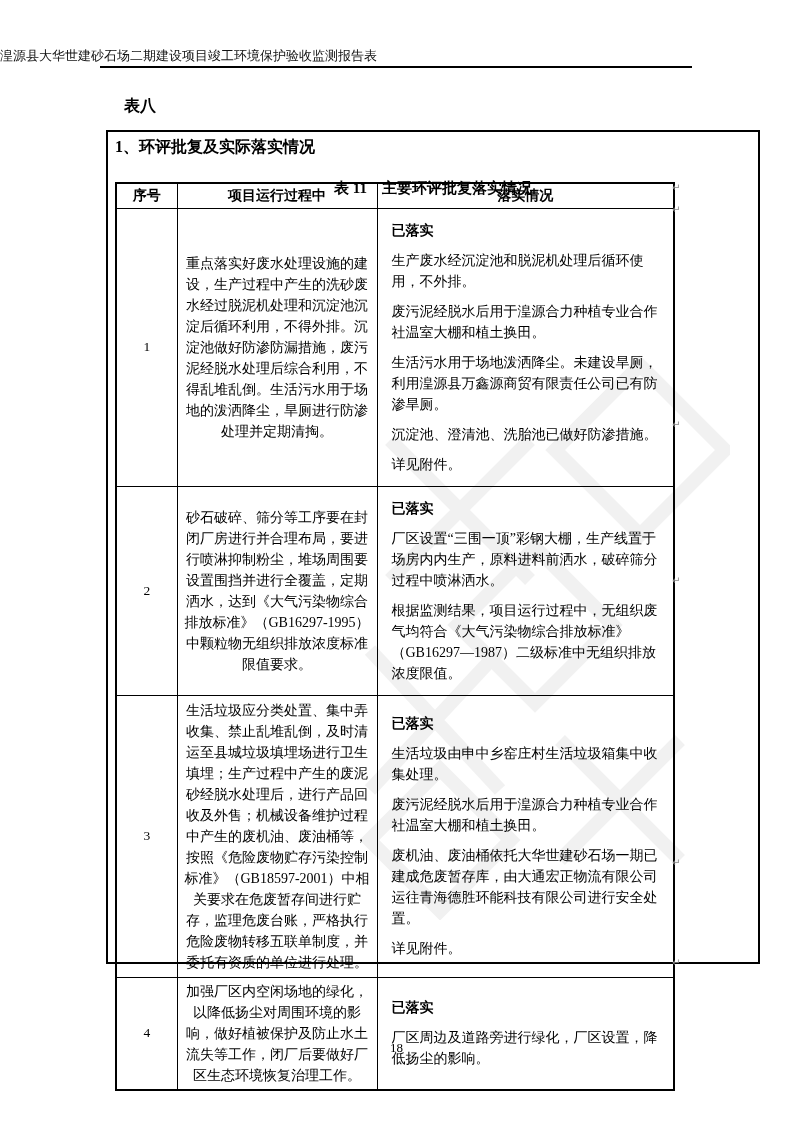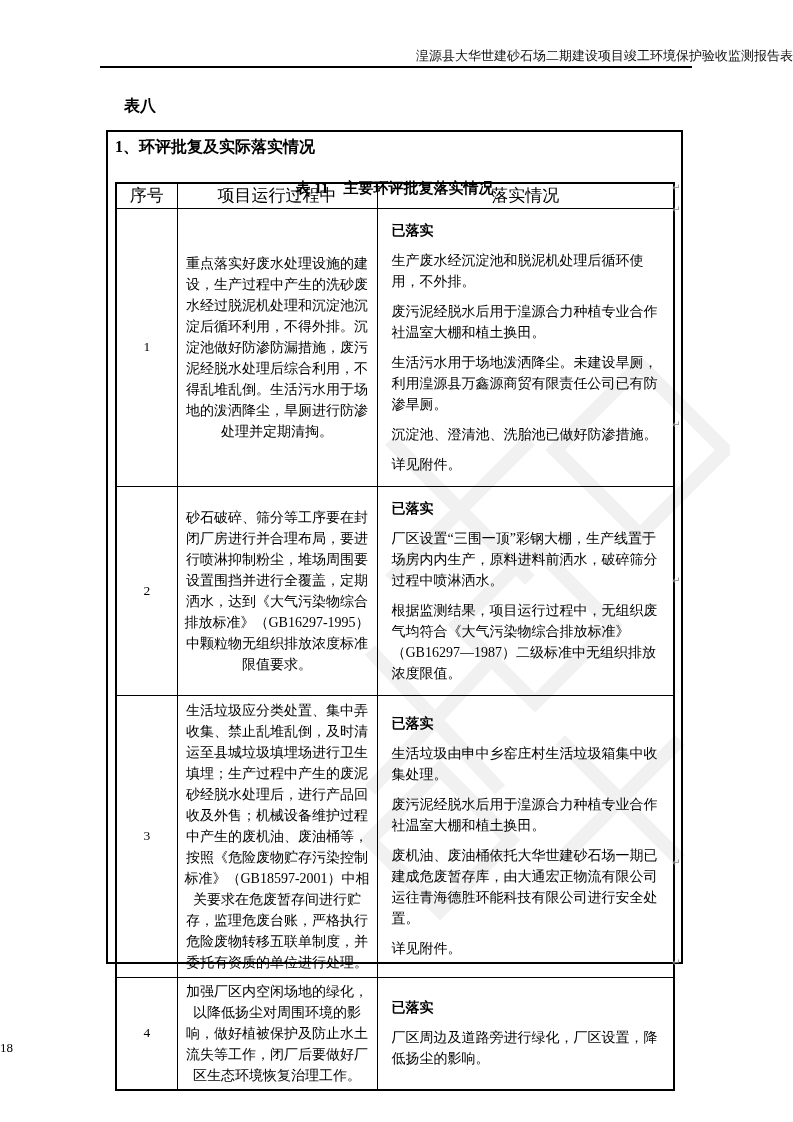--- a/index.html
+++ b/index.html
@@ -5,55 +5,55 @@
   * { margin:0; padding:0; box-sizing:border-box; }
   html,body { background:#ffffff; }
   .page {
     position:relative; width:793px; height:1122px; margin:0 auto;
     background:#ffffff; overflow:hidden; color:#000;
     font-family:"Liberation Serif","DejaVu Serif",serif;
   }
   
   .running-head {
     position:absolute; top:47px; left:0; width:793px;
-    text-align:right; font-size:13px; color:#111; letter-spacing:0px;
+    text-align:left; font-size:13px; color:#111; letter-spacing:0px;
   }
   .head-rule {
     position:absolute; top:66px; left:100px; width:592px;
     border-top:2px solid #000; height:0;
   }
   
   .sheet-label {
     position:absolute; top:96px; left:124px;
     font-size:16px; font-weight:bold;
   }
   
   .outer-box {
-    position:absolute; left:106px; top:130px; width:577px; height:834px;
+    position:absolute; left:106px; top:130px; width:654px; height:834px;
     border:2px solid #000;
   }
   .section-title {
     margin:3px 0 0 7px; font-size:16px; font-weight:bold; line-height:24px;
   }
   .table-caption {
     text-align:center; font-size:15px; font-weight:bold; line-height:22px;
     margin-top:18px;
   }
   
   table.approval {
     position:absolute; left:7px; top:50px; width:558px;
     border-collapse:collapse; table-layout:fixed;
     border:2px solid #000;
     font-size:14px;
   }
   table.approval th, table.approval td {
     border:1px solid #000; overflow:hidden;
   }
   table.approval th {
-    font-size:17px; font-weight:normal; height:25px;
+    font-size:14px; font-weight:bold; height:25px;
   }
   col.c1 { width:61px; }
   col.c2 { width:200px; }
   col.c3 { width:297px; }
   td.c-no {
     text-align:center; vertical-align:middle; font-size:13.5px;
   }
   td.c-req {
     text-align:center; vertical-align:middle;
     padding:3px 4px; line-height:21px;
@@ -75,21 +75,21 @@
     font-family:"DejaVu Sans",sans-serif;
   }
   
   .watermark {
     position:absolute; left:330px; top:320px; width:400px; height:600px;
     opacity:0.5; pointer-events:none;
   }
   
   .page-number {
     position:absolute; top:1040px; left:0; width:793px;
-    text-align:left; font-size:13px;
+    text-align:center; font-size:13px;
   }
 </style>
 </head>
 <body>
 
 <div class="page">
 
   <svg class="watermark" viewBox="0 0 400 600" xmlns="http://www.w3.org/2000/svg">
     <g fill="none" stroke="#e4e4e4" stroke-width="14">
       <rect x="250" y="70" width="120" height="120" transform="rotate(45 310 130)"></rect>

